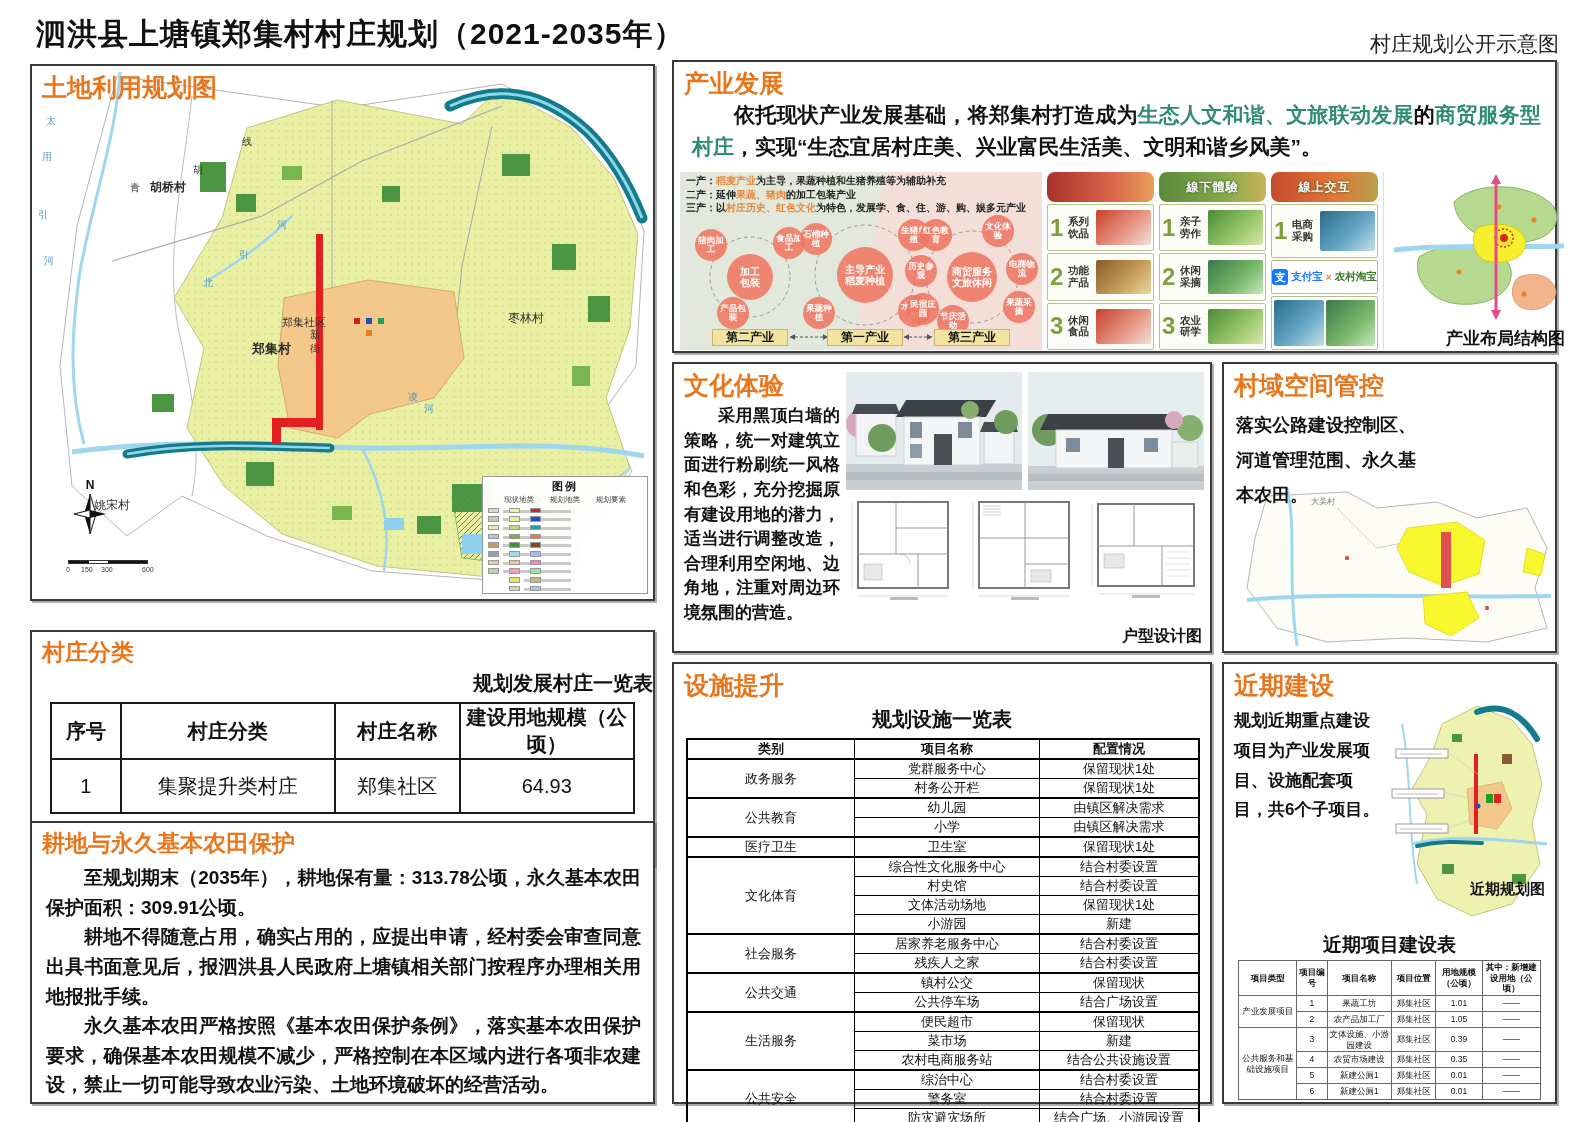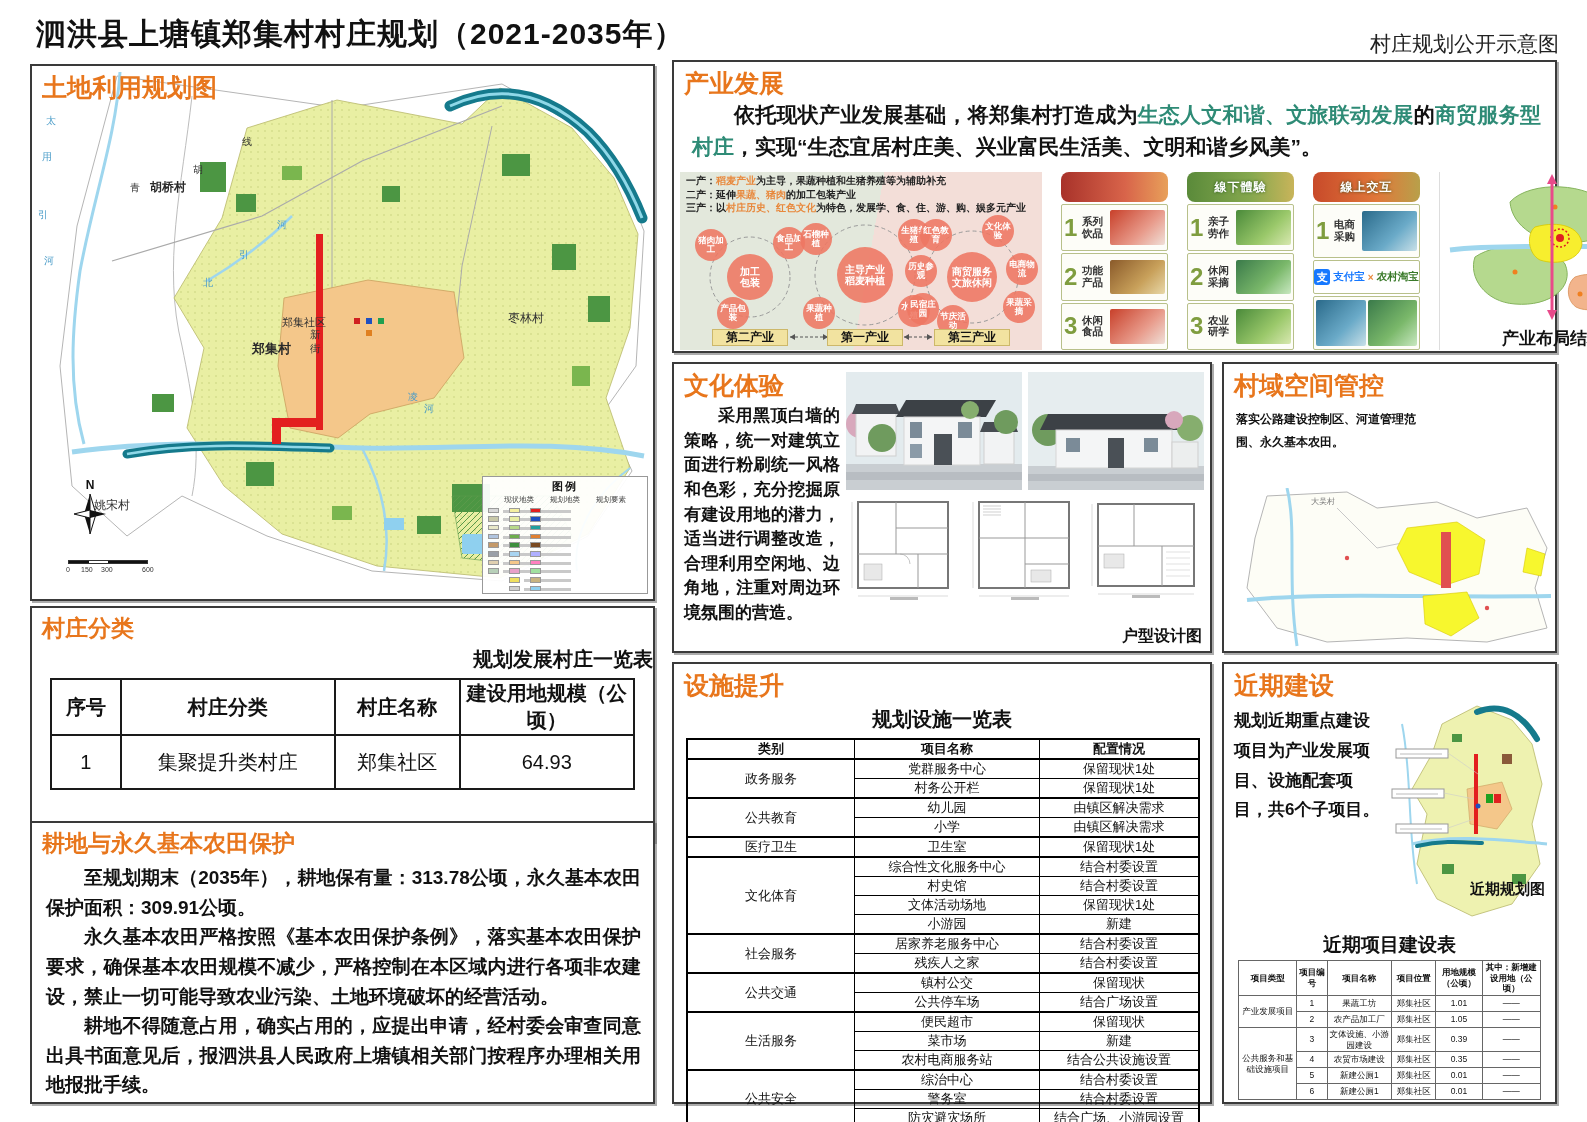--- a/index.html
+++ b/index.html
@@ -5,21 +5,21 @@
 *{margin:0;padding:0;box-sizing:border-box}
 html,body{width:1587px;height:1122px}
 body{position:relative;background:#fff;font-family:"Liberation Sans","DejaVu Sans",sans-serif;color:#111;overflow:hidden}
 .hdr-title{position:absolute;left:36px;top:14px;font-size:30px;font-weight:bold;letter-spacing:1px}
 .hdr-note{position:absolute;right:28px;top:30px;font-size:21px;color:#222}
 .panel{position:absolute;background:#fff;border:2px solid #3a3a3a;box-shadow:2px 2px 0 rgba(90,90,90,.5)}
 .ptitle{position:absolute;left:10px;top:5px;color:#e8761c;font-weight:bold;z-index:6;background:rgba(255,255,255,.0)}
 .t25{font-size:25px}.t23{font-size:23px}
 
 #p-landuse{left:30px;top:64px;width:625px;height:537px}
-#p-class{left:30px;top:606px;width:625px;height:236px}
+#p-class{left:30px;top:630px;width:625px;height:236px}
 #p-farmland{left:30px;top:821px;width:625px;height:283px}
 #p-industry{left:672px;top:60px;width:885px;height:293px}
 #p-housing{left:672px;top:362px;width:540px;height:291px}
 #p-facilities{left:672px;top:662px;width:540px;height:442px}
 #p-space{left:1222px;top:362px;width:335px;height:291px}
 #p-recent{left:1222px;top:662px;width:335px;height:442px}
 
 .map-svg{position:absolute;left:0;top:0}
 .legend{position:absolute;left:450px;top:410px;width:166px;height:118px;background:rgba(255,255,255,.94);border:1px solid #999;padding:2px 5px;z-index:4}
 .legend-title{text-align:center;font-size:11px;font-weight:bold;letter-spacing:2px}
@@ -39,21 +39,21 @@
 .vtable{position:absolute;left:18px;top:70px;border-collapse:collapse;width:585px}
 .vtable th,.vtable td{border:2px solid #1a1a1a;text-align:center;font-size:20px;height:54px}
 .vtable th{font-weight:bold}
 .vtable .c0{width:70px}.vtable .c1{width:215px}.vtable .c2{width:125px}.vtable .c3{width:175px}
 
 .farm-text{position:absolute;left:14px;right:12px;top:40px}
 .farm-text p{font-size:19px;font-weight:bold;line-height:1.56;text-indent:2em;text-align:justify}
 
 .ind-intro{position:absolute;left:18px;right:14px;top:37px;font-size:21px;font-weight:bold;line-height:1.5;text-indent:2em;text-align:justify}
 .grn{color:#2e8b76}
-.ind-strip{position:absolute;left:6px;right:6px;top:110px;height:178px;display:flex;gap:19px}
+.ind-strip{position:absolute;left:6px;right:6px;top:110px;height:178px;display:flex;gap:5px}
 .ind-diagram{position:relative;width:362px;height:178px;background:linear-gradient(100deg,#e3e8dc 0 52%,#f3ded8 52% 100%);overflow:hidden;flex:none}
 .ind-notes{position:absolute;left:6px;top:2px;z-index:3;font-size:10px;font-weight:bold;line-height:1.35;color:#222}
 .ind-notes .hl{color:#e8883c}
 .bub{position:absolute;border-radius:50%;background:rgba(238,118,98,.88);color:#fff;display:flex;align-items:center;justify-content:center;text-align:center;font-weight:bold;z-index:2}
 .bub-s{width:32px;height:32px;font-size:8.5px;line-height:1.05;word-break:break-all;padding:2px}
 .bub-c{flex-direction:column;font-size:10px;line-height:1.15}
 .ind-label{position:absolute;top:157px;width:76px;height:17px;background:#f2e3a0;border:1px solid #cdb86a;color:#111;font-size:12px;font-weight:bold;text-align:center;line-height:15px;z-index:3}
 .ind-col{width:107px;flex:none;display:flex;flex-direction:column;gap:2px}
 .col-banner{height:30px;border-radius:8px;display:flex;align-items:center;justify-content:center;color:#fff;font-weight:bold;font-size:12px;letter-spacing:1px;text-shadow:0 0 3px rgba(0,60,0,.8)}
 .bn0{background:linear-gradient(90deg,#a8322a,#d8644a 60%,#e8a05a)}
@@ -82,21 +82,21 @@
 .plans{display:flex;gap:6px;margin-top:4px}
 .house-caption{position:absolute;right:2px;bottom:0px;font-size:16px;font-weight:bold}
 
 .ftbl-title{position:absolute;left:0;right:0;top:42px;text-align:center;font-size:20px;font-weight:bold}
 .ftable{position:absolute;left:12px;top:74px;width:514px;border-collapse:collapse;border:2px solid #000}
 .ftable th,.ftable td{border:1px solid #000;font-size:13px;text-align:center;height:17.5px;padding:0 2px}
 .ftable th{font-weight:bold}
 .ftable tr.grp td{border-top:2px solid #000}
 .ftable .fc0{width:168px}.ftable .fc1{width:186px}.ftable .fc2{width:160px}
 
-.space-text{position:absolute;left:12px;top:44px;width:188px;font-size:12px;font-weight:bold;line-height:1.95;z-index:3}
+.space-text{position:absolute;left:12px;top:44px;width:188px;font-size:18px;font-weight:bold;line-height:1.95;z-index:3}
 .space-map{position:absolute;left:3px;bottom:3px}
 
 .recent-text{position:absolute;left:10px;top:42px;width:152px;font-size:17px;font-weight:bold;line-height:1.75;z-index:3}
 .recent-map{position:absolute;right:3px;top:30px}
 .recent-map-label{position:absolute;right:10px;top:216px;font-size:15px;font-weight:bold;z-index:3}
 .rtbl-title{position:absolute;left:0;right:0;top:268px;text-align:center;font-size:19px;font-weight:bold}
 .rtable{position:absolute;left:14px;top:296px;width:303px;border-collapse:collapse}
 .rtable th,.rtable td{border:1px solid #666;font-size:8.5px;text-align:center;padding:1px;line-height:1.25}
 .rtable th{height:30px;font-weight:bold}
 .rtable td{height:16px}
@@ -271,22 +271,22 @@
       <td>64.93</td>
     </tr>
   </tbody>
     </table>
 </section>
 
 <section class="panel" id="p-farmland">
   <div class="ptitle t23">耕地与永久基本农田保护</div>
   <div class="farm-text">
     <p>至规划期末（2035年），耕地保有量：313.78公顷，永久基本农田保护面积：309.91公顷。</p>
+    <p>耕地不得随意占用，确实占用的，应提出申请，经村委会审查同意出具书面意见后，报泗洪县人民政府上塘镇相关部门按程序办理相关用地报批手续。</p>
     <p>永久基本农田严格按照《基本农田保护条例》，落实基本农田保护要求，确保基本农田规模不减少，严格控制在本区域内进行各项非农建设，禁止一切可能导致农业污染、土地环境破坏的经营活动。</p>
-    <p>耕地不得随意占用，确实占用的，应提出申请，经村委会审查同意出具书面意见后，报泗洪县人民政府上塘镇相关部门按程序办理相关用地报批手续。</p>
   </div>
 </section>
 
 <section class="panel" id="p-industry">
   <div class="ptitle t25">产业发展</div>
   <p class="ind-intro"><span>依托现状产业发展基础，将郑集村打造成为</span><span class="grn">生态人文和谐、文旅联动发展</span><span>的</span><span class="grn">商贸服务型村庄</span><span>，实现“生态宜居村庄美、兴业富民生活美、文明和谐乡风美”。</span></p>
   <div class="ind-strip">
     <div class="ind-diagram">
       <svg width="362" height="178" viewBox="0 0 362 178" style="position:absolute;left:0;top:0">
         <circle cx="70" cy="105" r="40" fill="none" stroke="#9a9a9a" stroke-width="1" stroke-dasharray="4 3"></circle>

